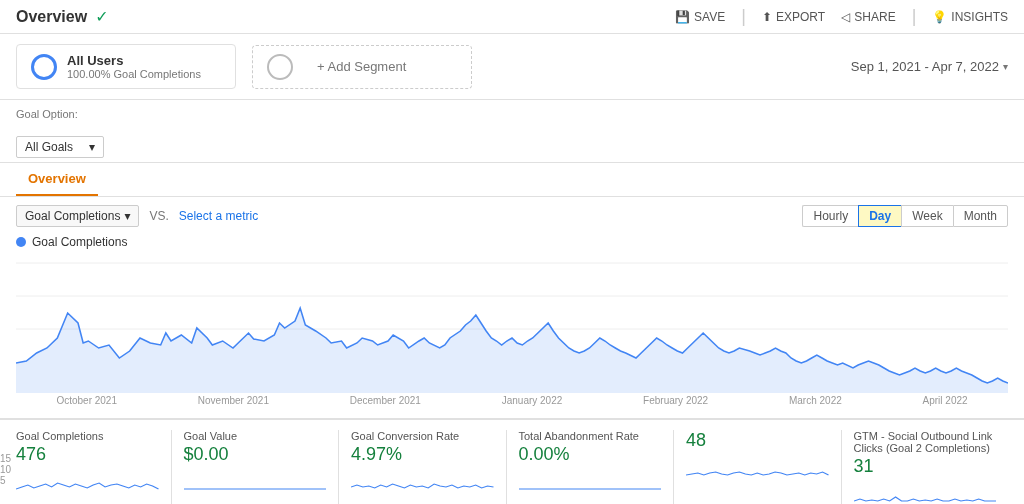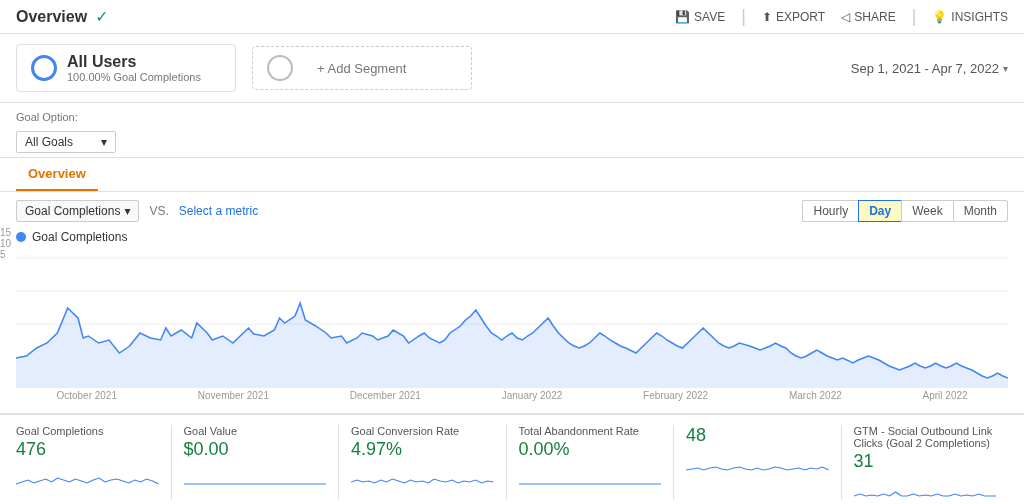--- a/index.html
+++ b/index.html
@@ -14,30 +14,30 @@
     .header-action { display: flex; align-items: center; gap: 4px; font-size: 12px; color: #555; cursor: pointer; }
     .separator { color: #ccc; font-size: 18px; }
 
     
     .segments-row { display: flex; align-items: center; justify-content: space-between; padding: 10px 16px; border-bottom: 1px solid #e0e0e0; }
     .segments-left { display: flex; align-items: center; gap: 16px; }
     .segment-box { display: flex; align-items: center; gap: 10px; border: 1px solid #e0e0e0; border-radius: 4px; padding: 8px 14px; min-width: 220px; }
     .segment-circle { width: 26px; height: 26px; border-radius: 50%; border: 3px solid #4285f4; display: flex; align-items: center; justify-content: center; flex-shrink: 0; }
     .segment-circle-empty { width: 26px; height: 26px; border-radius: 50%; border: 2px solid #bbb; flex-shrink: 0; }
     .segment-info { display: flex; flex-direction: column; }
-    .segment-name { font-size: 16px; font-weight: bold; color: #333; }
+    .segment-name { font-size: 13px; font-weight: bold; color: #333; }
     .segment-sub { font-size: 11px; color: #777; }
     .segment-add { display: flex; align-items: center; gap: 24px; border: 1px dashed #ccc; border-radius: 4px; padding: 8px 14px; min-width: 220px; color: #777; cursor: pointer; }
     .date-range { font-size: 13px; color: #555; display: flex; align-items: center; gap: 4px; cursor: pointer; }
     .date-range .arrow { font-size: 10px; color: #777; }
 
     
     .goal-option-row { padding: 8px 16px 4px; border-bottom: 1px solid #e0e0e0; }
-    .goal-label { font-size: 11px; color: #777; margin-bottom: 8px; }
-    .goal-dropdown { display: flex; align-items: center; gap: 6px; border: 1px solid #ccc; border-radius: 2px; padding: 3px 8px; font-size: 12px; cursor: pointer; width: 100px; justify-content: space-between; }
+    .goal-label { font-size: 11px; color: #777; margin-bottom: 16px; }
+    .goal-dropdown { display: flex; align-items: center; gap: 6px; border: 1px solid #ccc; border-radius: 2px; padding: 3px 8px; font-size: 12px; cursor: pointer; width: 88px; justify-content: space-between; }
 
     
     .tabs-row { padding: 0 16px; border-bottom: 1px solid #e0e0e0; }
     .tab { display: inline-block; padding: 8px 12px; font-size: 13px; cursor: pointer; color: #555; border-bottom: 2px solid transparent; }
     .tab.active { color: #e37400; border-bottom: 2px solid #e37400; font-weight: bold; }
 
     
     .chart-area { padding: 8px 16px; }
     .chart-controls { display: flex; align-items: center; justify-content: space-between; margin-bottom: 8px; }
     .chart-controls-left { display: flex; align-items: center; gap: 10px; }
@@ -47,21 +47,21 @@
     .time-buttons { display: flex; gap: 0; margin-left: 28px; }
     .time-btn { padding: 3px 10px; font-size: 12px; border: 1px solid #ccc; cursor: pointer; background: #fff; color: #555; }
     .time-btn:first-child { border-radius: 2px 0 0 2px; }
     .time-btn:last-child { border-radius: 0 2px 2px 0; }
     .time-btn.active { background: #fef9c3; color: #1a73e8; border-color: #1a73e8; font-weight: bold; }
     .time-btn:not(:last-child) { border-right: none; }
 
     
     .chart-legend { display: flex; align-items: center; gap: 6px; margin-bottom: 4px; font-size: 12px; color: #333; }
     .legend-dot { width: 10px; height: 10px; border-radius: 50%; background: #4285f4; }
-    .y-axis-labels { position: absolute; left: 0; top: 0; height: 100%; display: flex; flex-direction: column; justify-content: center; font-size: 10px; color: #999; padding-bottom: 18px; width: 22px; }
+    .y-axis-labels { position: absolute; left: 0; top: 0; height: 100%; display: flex; flex-direction: column; justify-content: flex-end; font-size: 10px; color: #999; padding-bottom: 18px; width: 22px; }
 
     
     .stats-row { display: flex; border-top: 2px solid #e0e0e0; padding: 10px 16px; gap: 0; margin-top: 4px; }
     .stat-item { flex: 1; padding: 0 12px; border-right: 1px solid #e0e0e0; }
     .stat-item:first-child { padding-left: 0; }
     .stat-item:last-child { border-right: none; }
     .stat-label { font-size: 11px; color: #555; margin-bottom: 2px; }
     .stat-value { font-size: 18px; font-weight: 300; color: #15803d; margin-bottom: 4px; }
     .stat-mini-chart { height: 24px; overflow: hidden; }
     .stat-mini-chart svg { width: 100%; height: 100%; }

